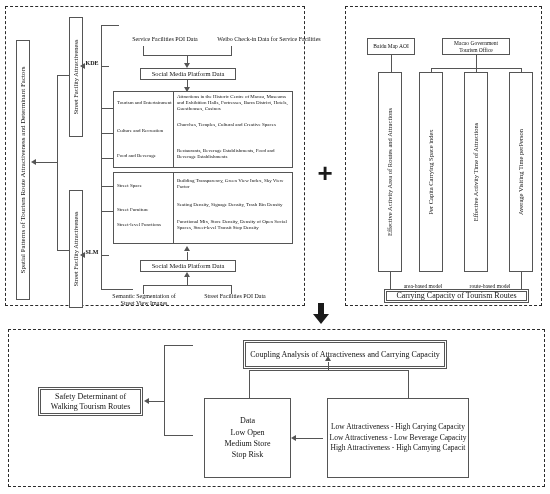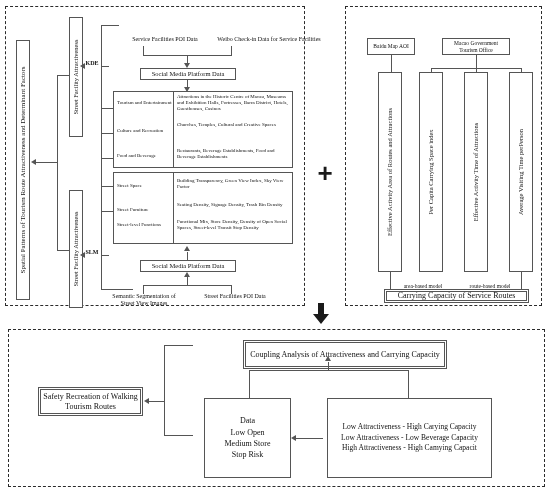--- a/index.html
+++ b/index.html
@@ -188,61 +188,61 @@
   <div class="ln lv" style="left:390px;top:272px;height:17px;"></div>
   <div class="ln lv" style="left:521px;top:272px;height:17px;"></div>
   <div class="ln lh" style="left:390px;top:289px;width:132px;"></div>
   <div class="ln lv" style="left:456px;top:289px;height:6px;"></div>
   <div class="arrow-d" style="left:453px;top:293px;"></div>
 
   <div class="plain t55" style="left:395px;top:283px;width:56px;">area-based model</div>
   <div class="plain t55" style="left:461px;top:283px;width:58px;">route-based model</div>
 
   <div class="box t8" style="left:384px;top:289px;width:145px;height:14px;
-              box-shadow:inset 0 0 0 1px #fff, inset 0 0 0 2px #555;">Carrying Capacity of Service Routes</div>
+              box-shadow:inset 0 0 0 1px #fff, inset 0 0 0 2px #555;">Carrying Capacity of Tourism Routes</div>
 
   <div class="bigarrow" style="left:312px;top:303px;width:18px;height:22px;">
     <svg width="18" height="22" viewBox="0 0 18 22">
       <polygon points="6,0 12,0 12,11 17,11 9,21 1,11 6,11" fill="#1a1a1a"></polygon>
     </svg>
   </div>
 
   <div class="panel" style="left:8px;top:329px;width:537px;height:158px;"></div>
 
   <div class="box t8" style="left:243px;top:340px;width:204px;height:29px;
               box-shadow:inset 0 0 0 1px #fff, inset 0 0 0 2px #555;">Coupling Analysis of Attractiveness and Carrying Capacity</div>
 
   <div class="ln lv" style="left:328px;top:362px;height:8px;"></div>
   <div class="arrow-u" style="left:325px;top:356px;"></div>
   <div class="ln lh" style="left:249px;top:370px;width:160px;"></div>
   <div class="ln lv" style="left:249px;top:370px;height:28px;"></div>
   <div class="ln lv" style="left:408px;top:370px;height:28px;"></div>
 
   <div class="box t8" style="left:38px;top:387px;width:105px;height:29px;padding:0 3px;
-              box-shadow:inset 0 0 0 1px #fff, inset 0 0 0 2px #555;">Safety Recreation of Walking Tourism Routes</div>
+              box-shadow:inset 0 0 0 1px #fff, inset 0 0 0 2px #555;">Safety Determinant of Walking Tourism Routes</div>
 
   <div class="ln lh" style="left:148px;top:401px;width:16px;"></div>
   <div class="arrow-l" style="left:144px;top:398px;"></div>
   <div class="ln lv" style="left:164px;top:345px;height:90px;"></div>
   <div class="ln lh" style="left:164px;top:345px;width:29px;"></div>
   <div class="ln lh" style="left:164px;top:435px;width:29px;"></div>
 
   <div class="box" style="left:204px;top:398px;width:87px;height:80px;">
     <div style="text-align:center;font-size:8px;line-height:1.42;">
       <div>Data</div>
       <div>Low Open</div>
       <div>Medium Store</div>
       <div>Stop Risk</div>
     </div>
   </div>
 
   <div class="ln lh" style="left:293px;top:438px;width:30px;"></div>
   <div class="arrow-l" style="left:291px;top:435px;"></div>
 
-  <div class="box" style="left:327px;top:398px;width:165px;height:80px;">
+  <div class="box" style="left:327px;top:398px;width:142px;height:80px;">
     <div style="text-align:center;font-size:7.5px;line-height:1.45;">
       <div>Low Attractiveness - High Carying Capacity</div>
       <div>Low Attractiveness - Low Beverage Capacity</div>
       <div>High Attractiveness - High Camying Capacit</div>
     </div>
   </div>
 
 </div>
 
 </body></html>

